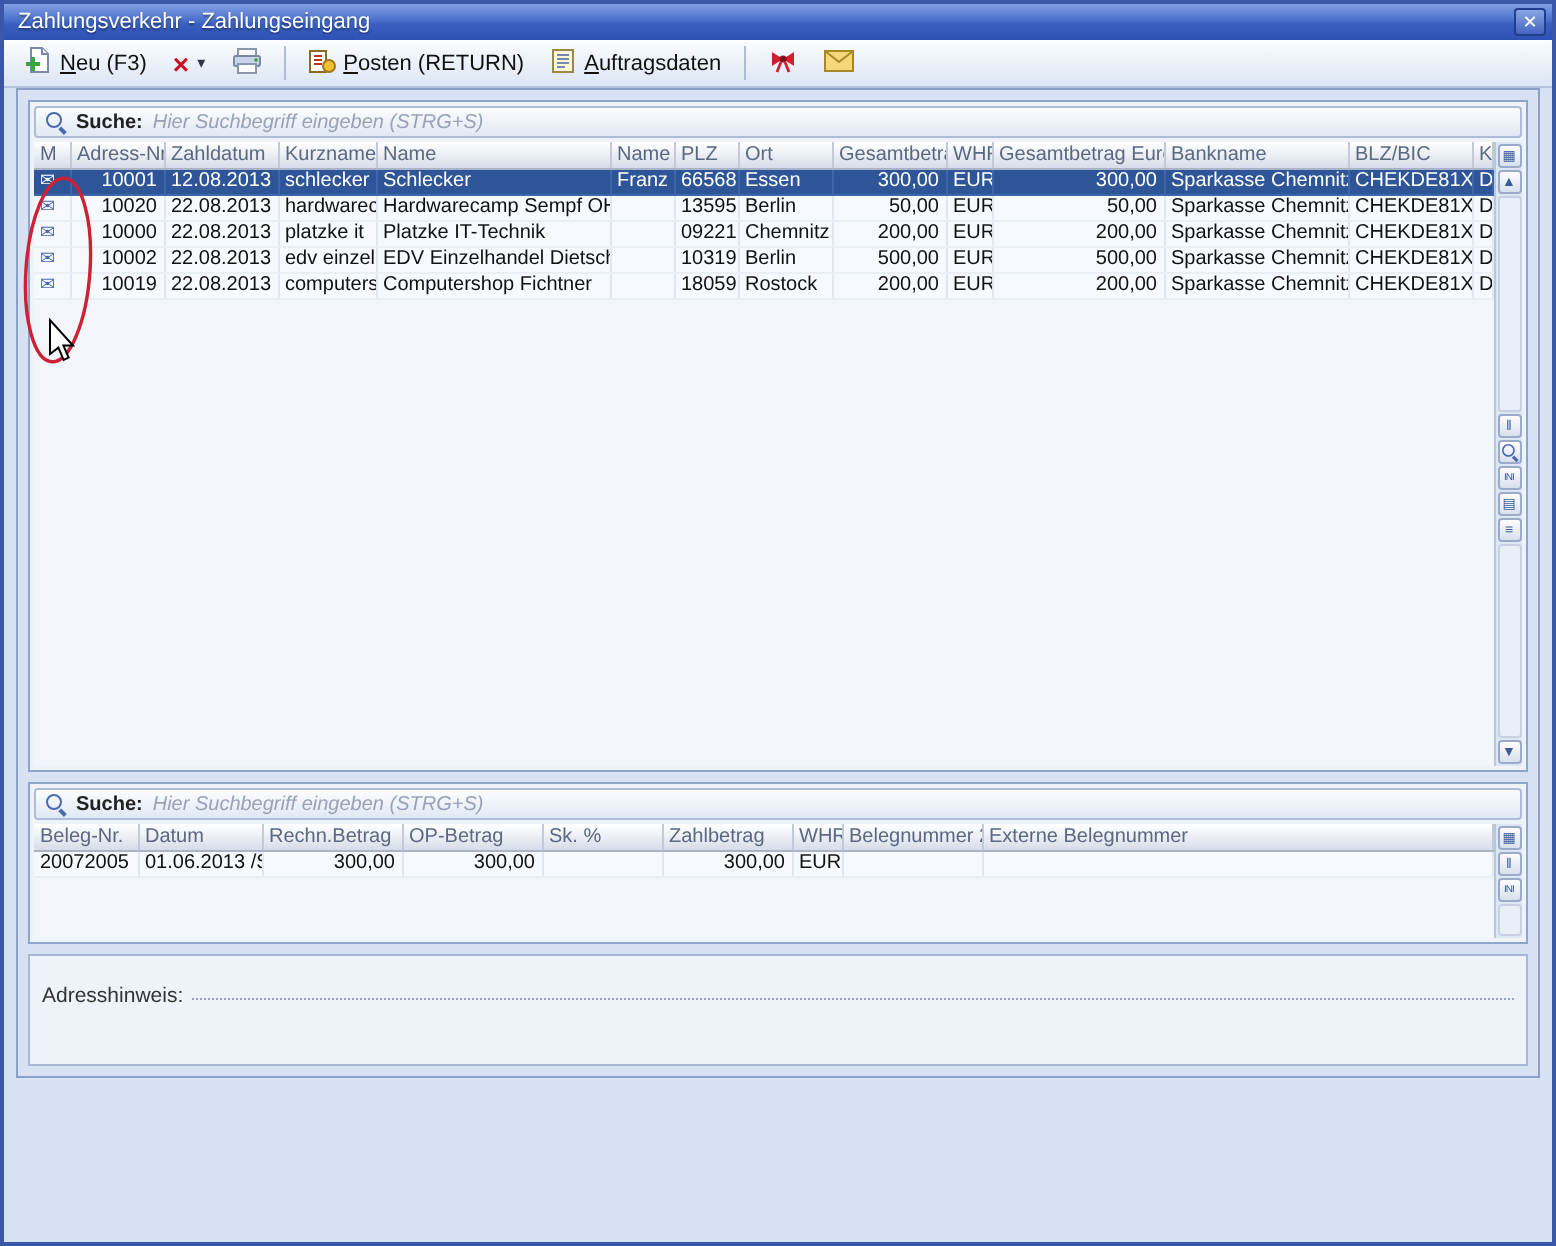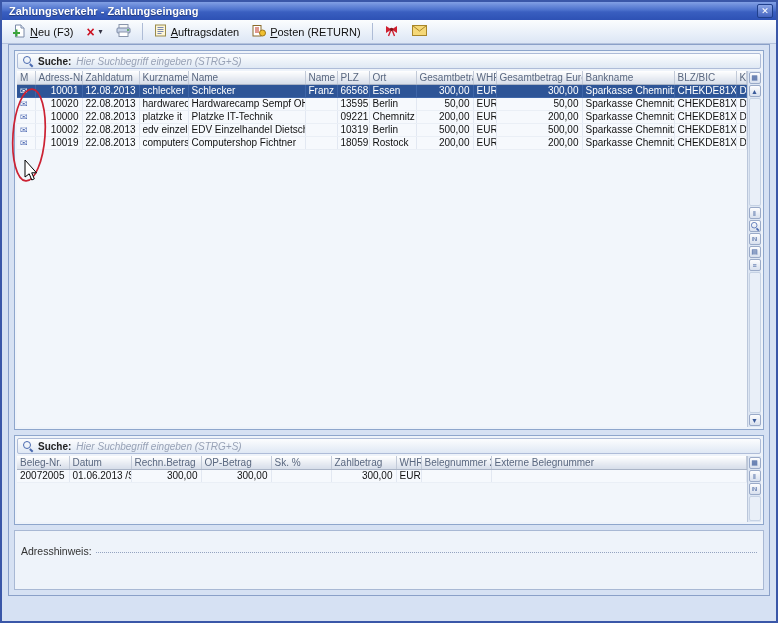--- a/index.html
+++ b/index.html
@@ -2,40 +2,40 @@
 <html><head>
 <meta charset="utf-8">
 <style>
   *{box-sizing:border-box;margin:0;padding:0;}
   html,body{width:778px;height:623px;}
   body{font-family:"Liberation Sans",sans-serif;background:#9aa8c4;}
   .window{position:relative;width:778px;height:623px;background:#d6e1f3;border:2px solid #3a57a8;overflow:hidden;}
 
   
   .titlebar{height:18px;background:linear-gradient(180deg,#82a0e4 0%,#4b70cc 45%,#3a5fc0 55%,#2d51b4 100%);display:flex;align-items:center;padding:0 3px 0 7px;}
-  .title{flex:1;color:#fff;font-size:11px;font-weight:bold;text-shadow:0 1px 1px rgba(0,0,0,.4);white-space:nowrap;overflow:hidden;}
+  .title{flex:1;color:#fff;font-size:11px;font-weight:normal;text-shadow:0 1px 1px rgba(0,0,0,.4);white-space:nowrap;overflow:hidden;}
   .close-btn{width:16px;height:14px;background:linear-gradient(180deg,#8ba6e6,#4464c0);border:1px solid #20408c;border-radius:2px;color:#fff;font-size:9px;line-height:12px;text-align:center;cursor:pointer;}
 
   
   .toolbar{height:24px;background:linear-gradient(180deg,#fbfdfe,#dce6f5);border-bottom:1px solid #b4c2dc;display:flex;align-items:center;padding:0 4px;gap:1px;}
   .tb-btn{display:flex;align-items:center;gap:4px;height:20px;padding:0 5px;font-size:11px;color:#111;border:1px solid transparent;border-radius:2px;cursor:pointer;white-space:nowrap;}
   .tb-lbl{display:inline-block;text-align:right;}
   .tb-lbl::first-letter{text-decoration:underline;}
   .tb-sep{width:1px;height:17px;background:#aebcd6;margin:0 4px;}
   .x-glyph{color:#cc1122;font-weight:bold;font-size:14px;line-height:12px;}
   .dd-glyph{font-size:8px;color:#334;}
 
   
   .tabstrip{display:flex;align-items:flex-end;height:19px;padding-left:7px;gap:2px;}
   .tab{display:inline-block;height:16px;padding:2px 8px 0;font-size:10.5px;color:#334;background:linear-gradient(180deg,#dde6f4,#c0cfe8);border:1px solid #92a6cc;border-bottom:none;border-radius:2px 2px 0 0;cursor:pointer;white-space:nowrap;}
   .tab::first-letter{text-decoration:underline;}
   .tab.active{height:19px;background:#f1f5fb;position:relative;z-index:3;margin-bottom:-1px;}
 
   
-  .page{position:relative;z-index:2;margin:0 6px 6px;height:552px;border:1px solid #8aa0c8;background:#d6e1f3;padding:5px;display:flex;flex-direction:column;gap:5px;}
+  .page{position:relative;z-index:2;margin:0 6px 6px;height:495px;border:1px solid #8aa0c8;background:#d6e1f3;padding:5px;display:flex;flex-direction:column;gap:5px;}
 
   .panel{border:1px solid #8ea6cc;background:#eef3fa;padding:2px;display:flex;flex-direction:column;}
   .main-panel{height:380px;}
   .detail-panel{height:90px;}
 
   
   .searchbar{height:16px;flex:0 0 16px;display:flex;align-items:center;gap:5px;padding:0 5px;background:linear-gradient(180deg,#fcfdfe,#dfe8f4);border:1px solid #aebcd8;border-radius:2px;}
   .search-label{font-size:10px;font-weight:bold;color:#222;}
   .search-input{flex:1;border:none;outline:none;background:transparent;font-family:"Liberation Sans",sans-serif;font-size:10px;color:#333;height:12px;}
   .search-input::placeholder{font-style:italic;color:#98a2b6;}
@@ -104,36 +104,36 @@
             <rect x="3" y="0.5" width="9" height="4" fill="#f8f8f8" stroke="#8a96ac"></rect>
             <rect x="1" y="4" width="13" height="5" rx="1" fill="#c8d4e8" stroke="#7a88a4"></rect>
             <rect x="3" y="8" width="9" height="4.5" fill="#fff" stroke="#8a96ac"></rect>
             <circle cx="12" cy="6" r="0.9" fill="#3a9a3a"></circle>
           </svg>
       </span>
     </div>
     <div class="tb-sep"></div>
     <div class="tb-btn">
       <span>
-        <svg width="13" height="13" viewBox="0 0 13 13">
-            <rect x="1.5" y="1" width="10" height="11" fill="#fdf6d8" stroke="#9a8a4a"></rect>
-            <path d="M3.5 3.5h6M3.5 5.5h6M3.5 7.5h6M3.5 9.5h4" stroke="#7a88b0" stroke-width="1"></path>
-          </svg>
-      </span>
-      <span class="tb-lbl">Auftragsdaten</span>
-    </div>
-    <div class="tb-btn">
-      <span>
         <svg width="14" height="13" viewBox="0 0 14 13">
             <rect x="1" y="1.5" width="8" height="10.5" fill="#fff" stroke="#8a6a2a"></rect>
             <path d="M3 4h4M3 6h4M3 8h4" stroke="#c03020" stroke-width="1"></path>
             <circle cx="10.5" cy="9" r="3" fill="#f0c030" stroke="#a07818"></circle>
           </svg>
       </span>
       <span class="tb-lbl">Posten (RETURN)</span>
+    </div>
+    <div class="tb-btn">
+      <span>
+        <svg width="13" height="13" viewBox="0 0 13 13">
+            <rect x="1.5" y="1" width="10" height="11" fill="#fdf6d8" stroke="#9a8a4a"></rect>
+            <path d="M3.5 3.5h6M3.5 5.5h6M3.5 7.5h6M3.5 9.5h4" stroke="#7a88b0" stroke-width="1"></path>
+          </svg>
+      </span>
+      <span class="tb-lbl">Auftragsdaten</span>
     </div>
     <div class="tb-sep"></div>
     <div class="tb-btn">
       <span>
         <svg width="15" height="13" viewBox="0 0 15 13">
             <path d="M7.5 5.5 2 2v7z" fill="#d02030"></path>
             <path d="M7.5 5.5 13 2v7z" fill="#d02030"></path>
             <circle cx="7.5" cy="5.5" r="1.8" fill="#8a1018"></circle>
             <path d="M6.5 7 4.5 12M8.5 7l2 5" stroke="#d02030" stroke-width="1.4" fill="none"></path>
           </svg>

